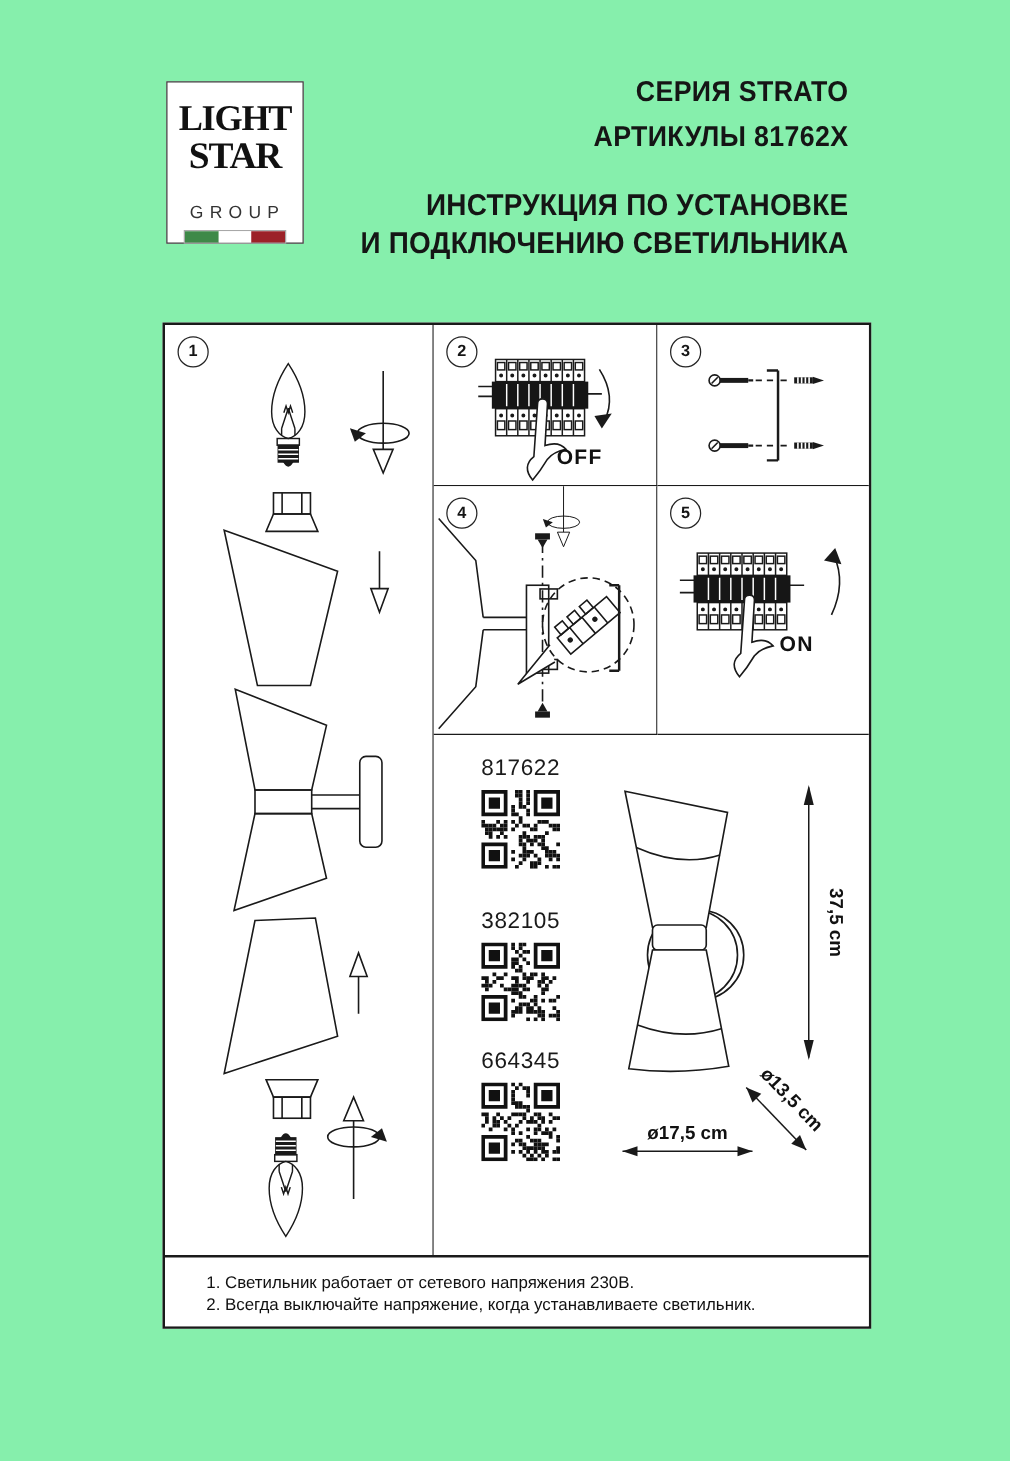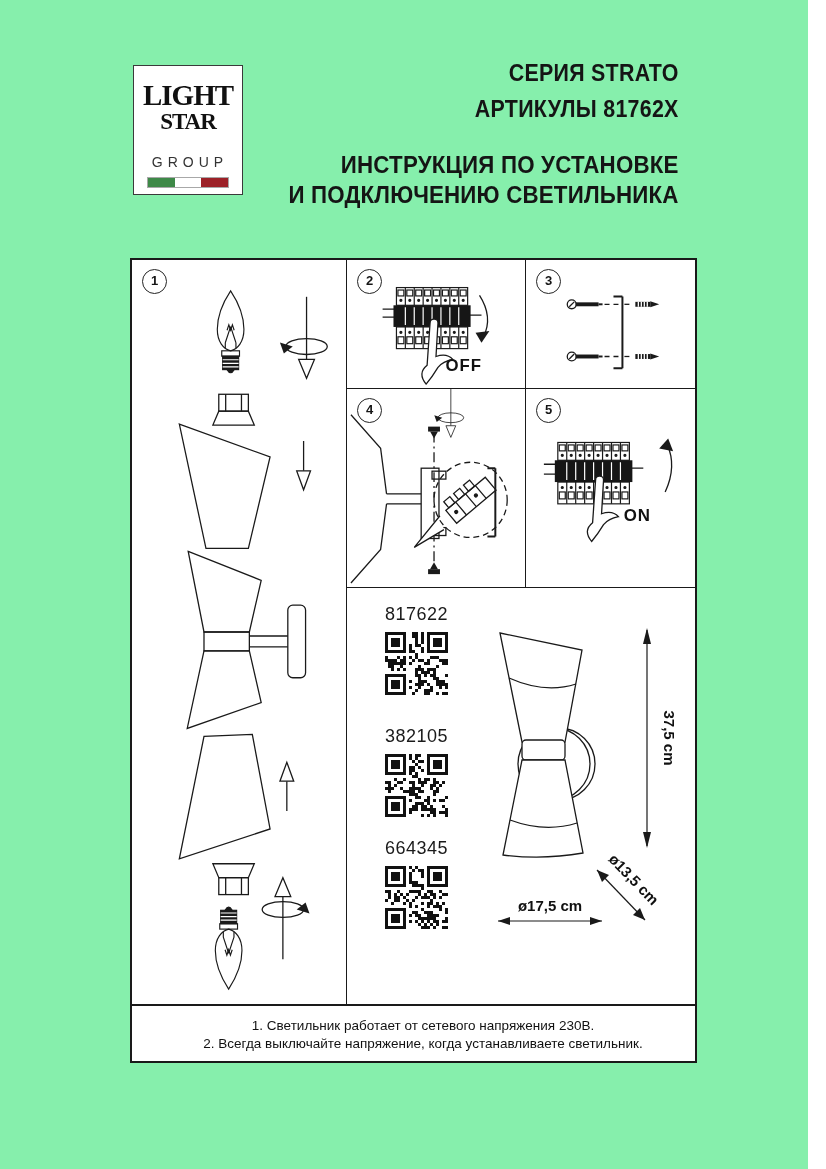--- a/index.html
+++ b/index.html
@@ -3,40 +3,40 @@
 <meta charset="utf-8">
 <style>
   html,body{margin:0;padding:0;background:#ffffff;}
   #page{position:relative;width:808px;height:1169px;background:#86efac;overflow:hidden;
         font-family:"Liberation Sans",sans-serif;color:#151515;}
 
   
   .logo{position:absolute;left:133px;top:65px;width:110px;height:130px;
         border:1.5px solid #3a3a3a;background:#fff;text-align:center;box-sizing:border-box;padding-top:15px;}
   .logo-w1{font-family:"Liberation Serif",serif;font-weight:700;font-size:29px;line-height:1.0;letter-spacing:-1px;color:#111;}
-  .logo-w2{font-family:"Liberation Serif",serif;font-weight:700;font-size:23px;line-height:1.0;letter-spacing:-1px;color:#111;}
+  .logo-w2{font-family:"Liberation Serif",serif;font-weight:700;font-size:30px;line-height:1.0;letter-spacing:-1px;color:#111;}
   .logo-w3{font-size:14px;letter-spacing:5px;color:#333;margin-top:21px;padding-left:4px;}
   .flag{width:80px;height:9px;border:1px solid #a8a8a8;margin:7px auto 0;display:flex;}
   .flag span{flex:1;height:100%;display:block;}
 
   .titles{position:absolute;top:60px;right:129px;text-align:right;transform:scaleX(0.93);transform-origin:100% 0;}
   .t-series{font-weight:700;font-size:23px;letter-spacing:.3px;margin-bottom:9px;white-space:nowrap;}
   .t-articles{font-weight:700;font-size:23px;letter-spacing:.3px;margin-bottom:27px;white-space:nowrap;}
   .t-instr{font-weight:700;font-size:24px;line-height:30px;letter-spacing:.2px;white-space:nowrap;}
 
   
   .sheet{position:absolute;left:130px;top:258px;width:563px;height:801px;border:2px solid #1a1a1a;background:#fff;}
   .panel{position:absolute;box-sizing:border-box;background:#fff;}
   .p1{left:0;top:0;width:215px;height:744px;border-right:1.5px solid #1a1a1a;}
   .p2{left:215px;top:0;width:179px;height:129px;border-right:1.5px solid #1a1a1a;border-bottom:1.5px solid #1a1a1a;}
   .p3{left:394px;top:0;width:169px;height:129px;border-bottom:1.5px solid #1a1a1a;}
   .p4{left:215px;top:129px;width:179px;height:199px;border-right:1.5px solid #1a1a1a;border-bottom:1.5px solid #1a1a1a;}
   .p5{left:394px;top:129px;width:169px;height:199px;border-bottom:1.5px solid #1a1a1a;}
   .p6{left:215px;top:328px;width:348px;height:416px;}
-  .sheet-footer{left:0;top:744px;width:563px;height:57px;border-top:2px solid #1a1a1a;padding:11px 0 0 19px;font-size:13.5px;line-height:18px;color:#111;text-align:center;}
+  .sheet-footer{left:0;top:744px;width:563px;height:57px;border-top:2px solid #1a1a1a;padding:11px 0 0 33px;font-size:13.5px;line-height:18px;color:#111;}
 
   .badge{position:absolute;top:9px;left:10px;width:23px;height:23px;border:1.6px solid #242424;border-radius:50%;
          font-weight:700;font-size:13px;line-height:21px;text-align:center;background:#fff;z-index:3;}
 
   .panel svg.art{position:absolute;left:0;top:0;width:100%;height:100%;}
   svg text{font-family:"Liberation Sans",sans-serif;fill:#111;}
 
   
   .article{position:absolute;left:38px;}
   .article .code{font-weight:400;font-size:18px;letter-spacing:.5px;color:#1a1a1a;}

